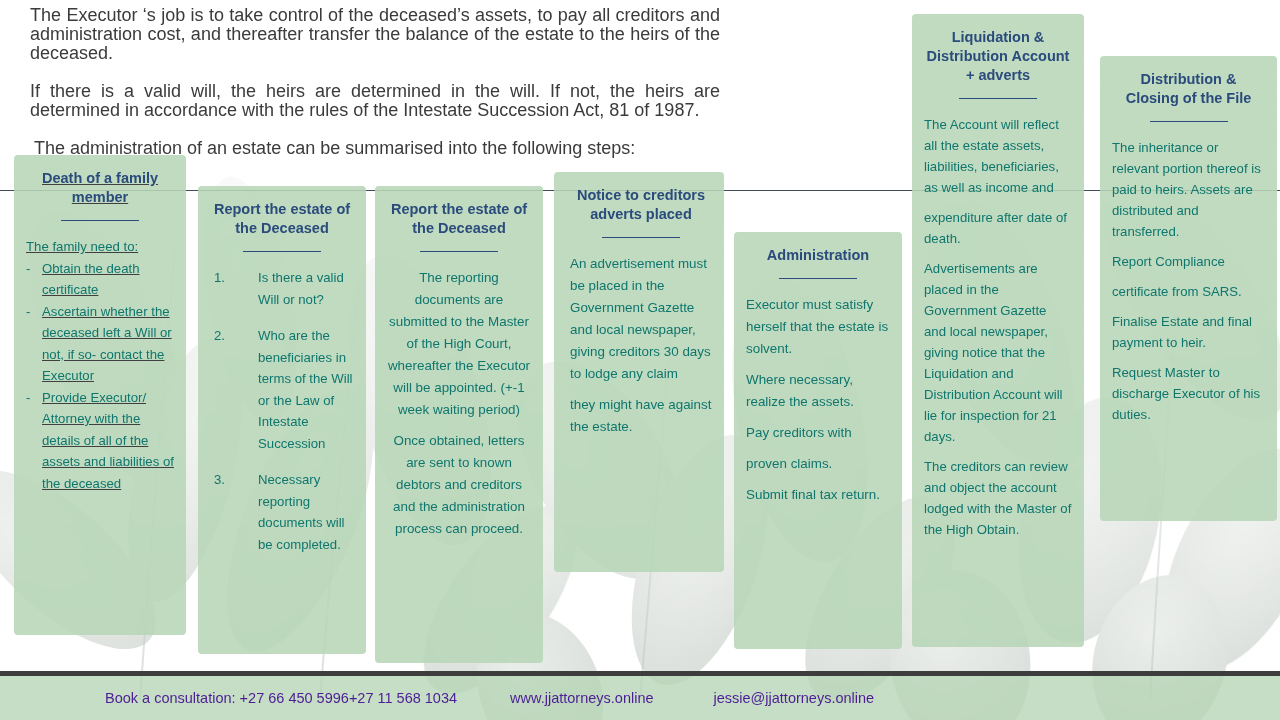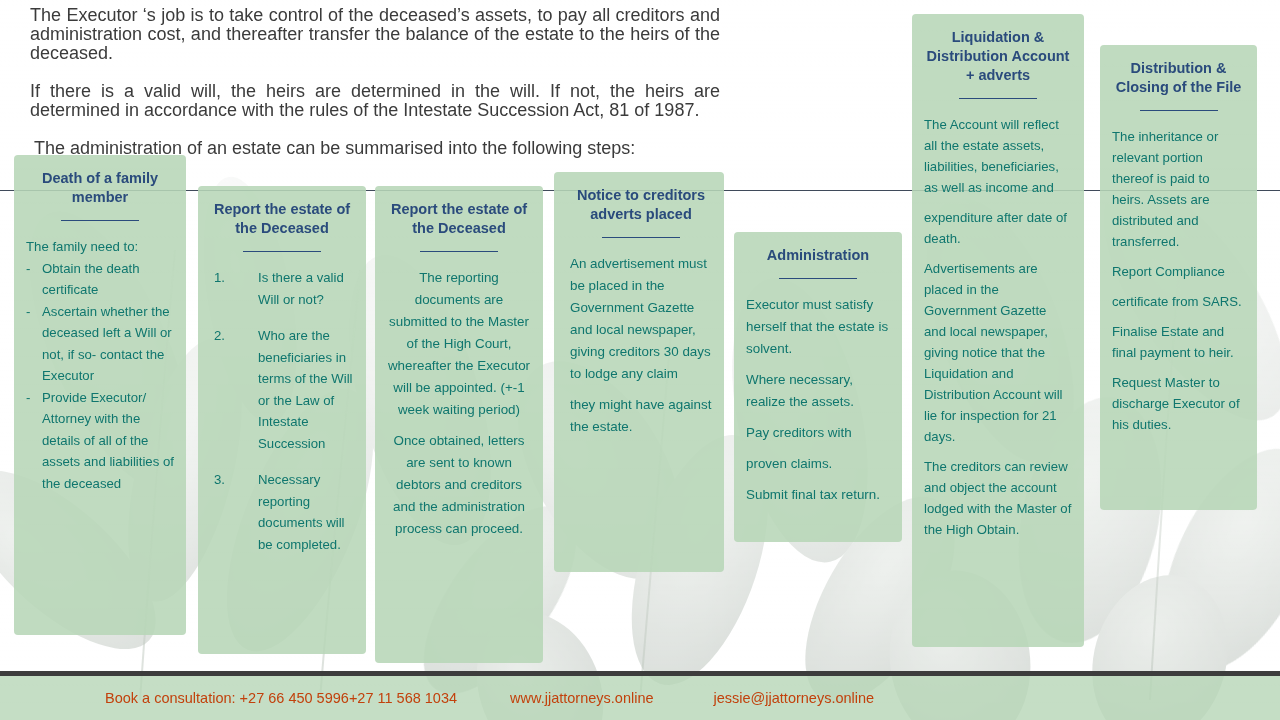--- a/index.html
+++ b/index.html
@@ -70,45 +70,45 @@
   
   ol.numlist{margin:0;padding:0;list-style:none;}
   ol.numlist li{
     position:relative;padding-left:48px;margin-bottom:15px;
   }
   ol.numlist li .num{position:absolute;left:4px;top:0;}
 
   .center-text{text-align:center;}
 
   
-  #card-1{left:14px;  top:155px; width:172px; height:480px;}
+  #card-1{left:14px;  top:155px; width:172px; height:480px;text-decoration:underline;}
   #card-2{left:198px; top:186px; width:168px; height:468px;}
   #card-3{left:375px; top:186px; width:168px; height:477px;}
   #card-4{left:554px; top:172px; width:170px; height:400px;padding-left:16px;}
-  #card-5{left:734px; top:232px; width:168px; height:310px;}
+  #card-5{left:734px; top:232px; width:168px; height:417px;}
   #card-6{left:912px; top:14px;  width:172px; height:633px;}
-  #card-7{left:1100px;top:45px;  width:157px; height:465px;}
+  #card-7{left:1100px;top:56px;  width:177px; height:465px;}
 
   #card-1 .body, #card-2 .body{font-size:13.2px;line-height:21.5px;}
   #card-6 .body, #card-7 .body{font-size:13.2px;line-height:21px;}
   #card-6 .card-title, #card-7 .card-title{font-size:14.5px;}
 
   
   #footer-rule{
     position:absolute;left:0;top:671px;width:1280px;height:5px;
     background:#3d3d3d;z-index:6;
   }
   #footer-band{
     position:absolute;left:0;top:676px;width:1280px;height:44px;
     background:rgba(183,214,183,0.80);z-index:5;
   }
   #footer-items{
     position:absolute;left:0;top:676px;width:1280px;height:44px;z-index:7;
     display:flex;align-items:center;
-    font-size:14.5px;color:#c2410c;
+    font-size:14.5px;color:#4c1d95;
   }
   #footer-items .fi{white-space:nowrap;}
   #footer-items .fi.a{margin-left:105px;}
   #footer-items .fi.b{}
   #footer-items .fi.c{margin-left:53px;}
   #footer-items .fi.d{margin-left:60px;}
 </style>
 </head>
 <body>
 

